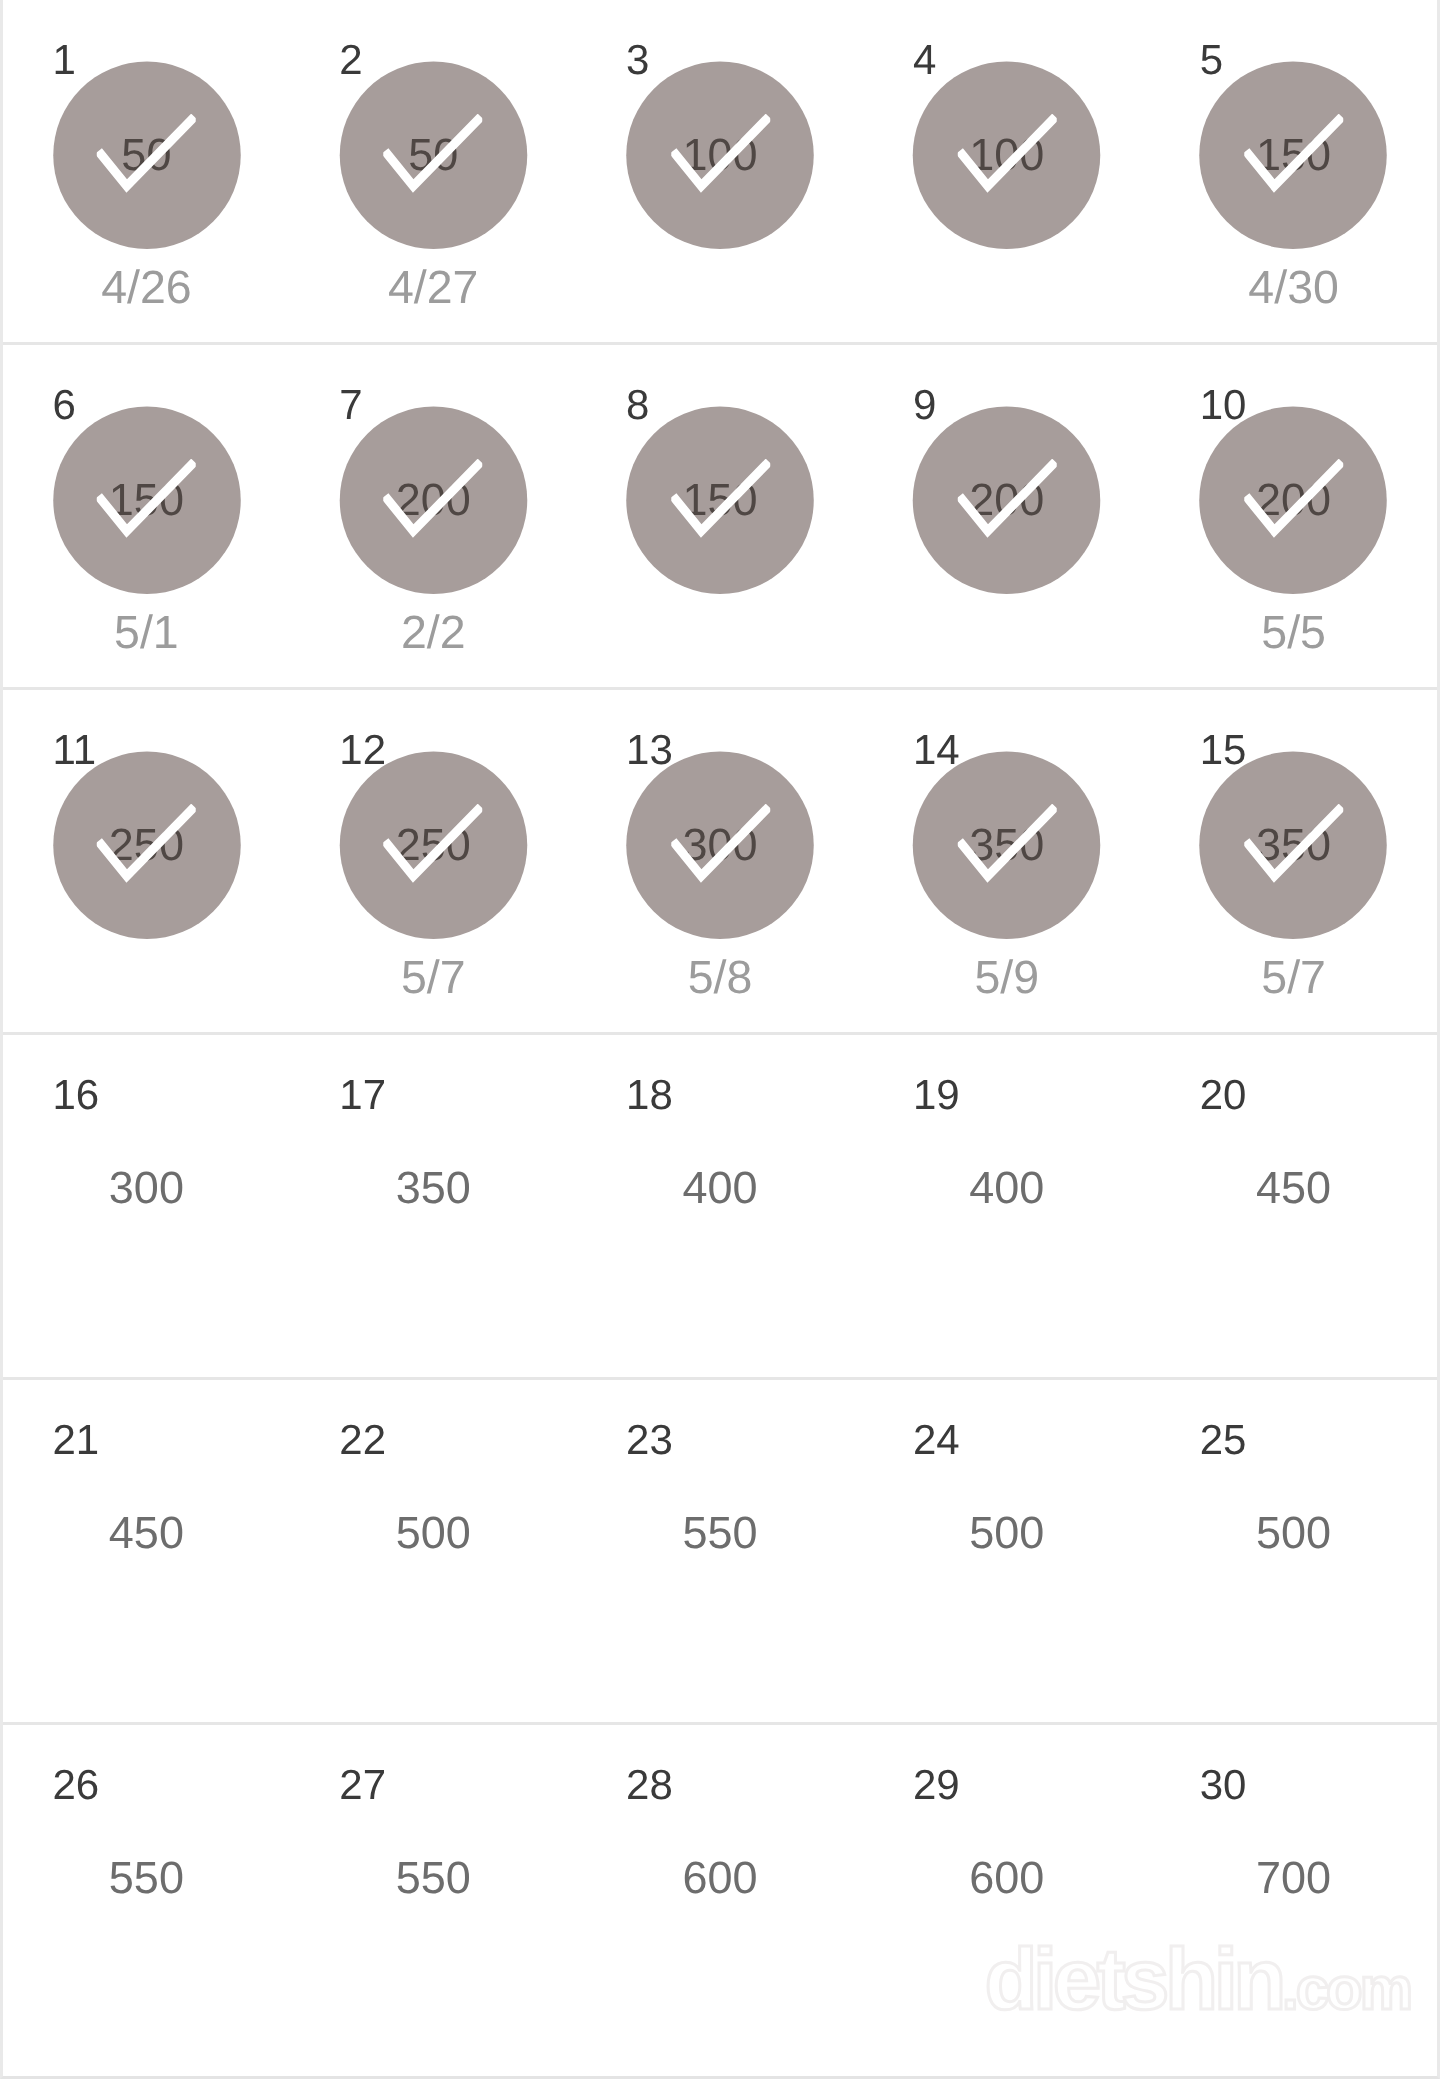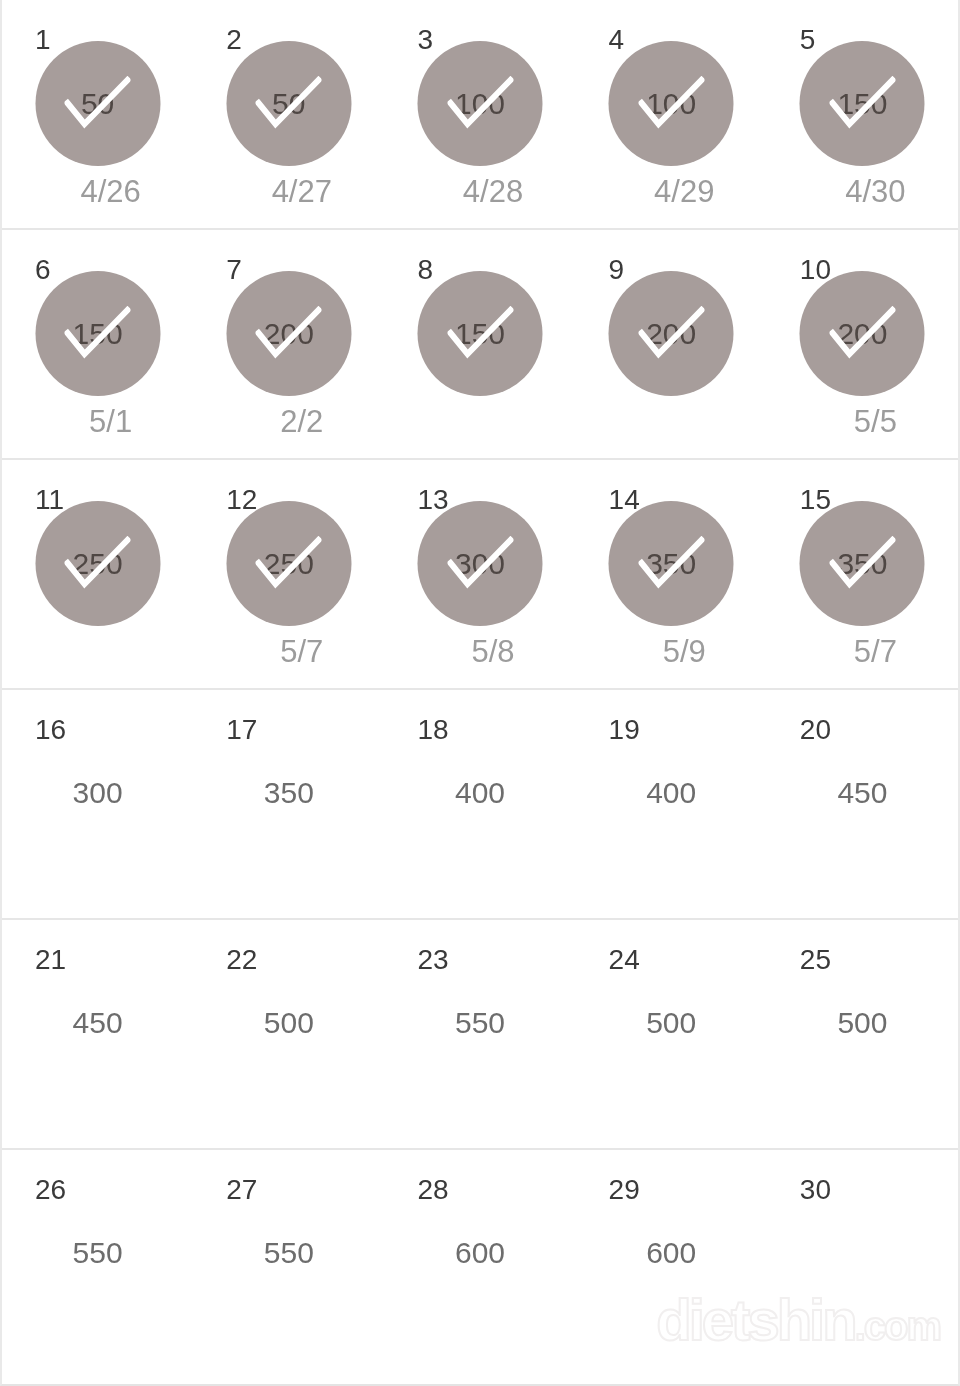--- a/index.html
+++ b/index.html
@@ -85,21 +85,20 @@
   .date {
     position: absolute;
     top: 176px;
     left: 0;
     width: 100%;
     text-align: center;
     font-size: 31px;
     line-height: 1;
     color: #9c9c9c;
     letter-spacing: 0px;
-    margin-left: 13px;
   }
 
   
   .pending-amt {
     position: absolute;
     top: 88px;
     left: 0;
     width: 100%;
     text-align: center;
     font-size: 30px;
@@ -155,31 +154,29 @@
           <div class="date">4/27</div>
         </div>
         <div class="cell">
           <div class="day-num">3</div>
           <div class="disc">
             <div class="amt">100</div>
             <svg class="check" viewBox="0 0 66 56">
               <path d="M3 27 L20 48 L63 4" fill="none" stroke="#ffffff" stroke-width="6" stroke-linecap="square" stroke-linejoin="miter"></path>
             </svg>
           </div>
-          <div class="date">4/28</div>
         </div>
         <div class="cell">
           <div class="day-num">4</div>
           <div class="disc">
             <div class="amt">100</div>
             <svg class="check" viewBox="0 0 66 56">
               <path d="M3 27 L20 48 L63 4" fill="none" stroke="#ffffff" stroke-width="6" stroke-linecap="square" stroke-linejoin="miter"></path>
             </svg>
           </div>
-          <div class="date">4/29</div>
         </div>
         <div class="cell">
           <div class="day-num">5</div>
           <div class="disc">
             <div class="amt">150</div>
             <svg class="check" viewBox="0 0 66 56">
               <path d="M3 27 L20 48 L63 4" fill="none" stroke="#ffffff" stroke-width="6" stroke-linecap="square" stroke-linejoin="miter"></path>
             </svg>
           </div>
           <div class="date">4/30</div>
@@ -342,20 +339,21 @@
         <div class="cell">
           <div class="day-num">28</div>
           <div class="pending-amt">600</div>
         </div>
         <div class="cell">
           <div class="day-num">29</div>
           <div class="pending-amt">600</div>
         </div>
         <div class="cell">
           <div class="day-num">30</div>
+          <div class="pending-amt">700</div>
         </div>
       </div>
     </div>
 
   <div class="watermark">
     <span>dietshin</span><span class="wm-tld">.com</span>
   </div>
 </div>
 
 </body></html>

